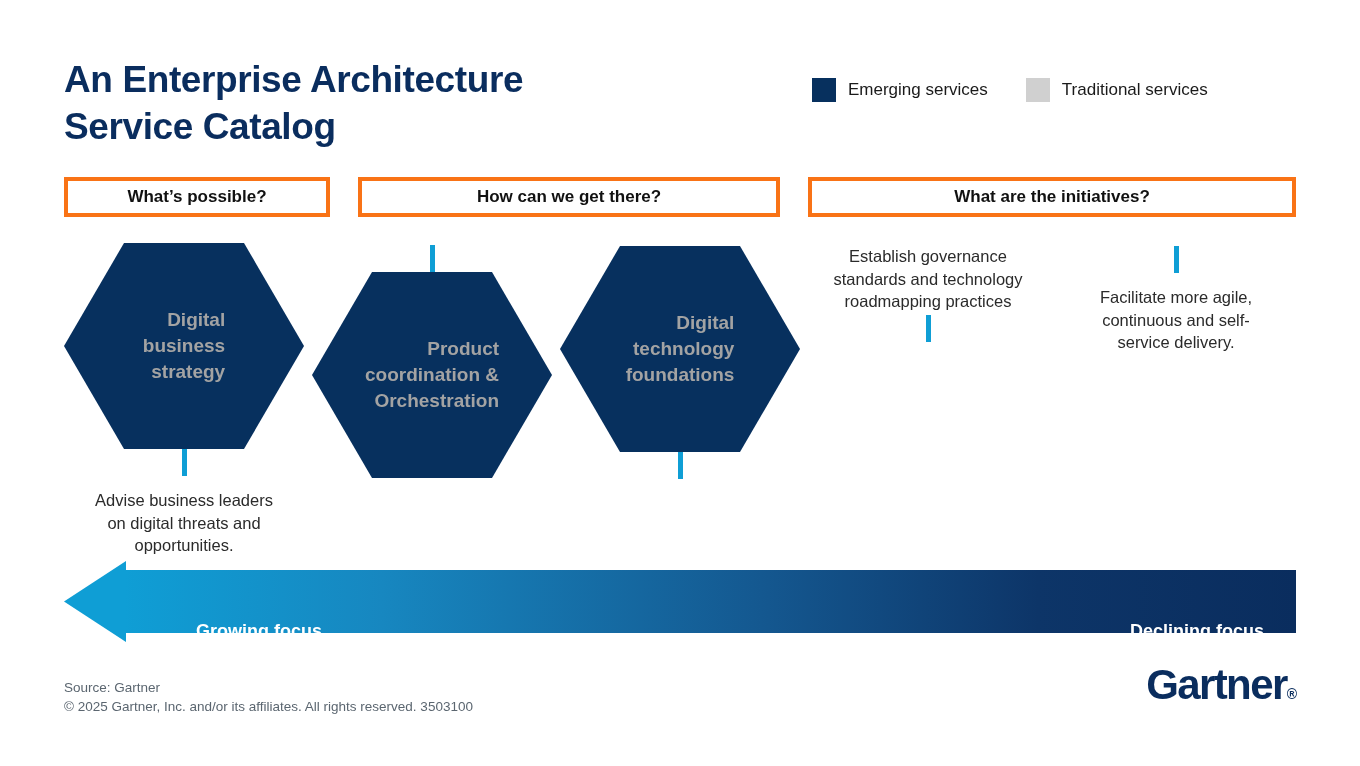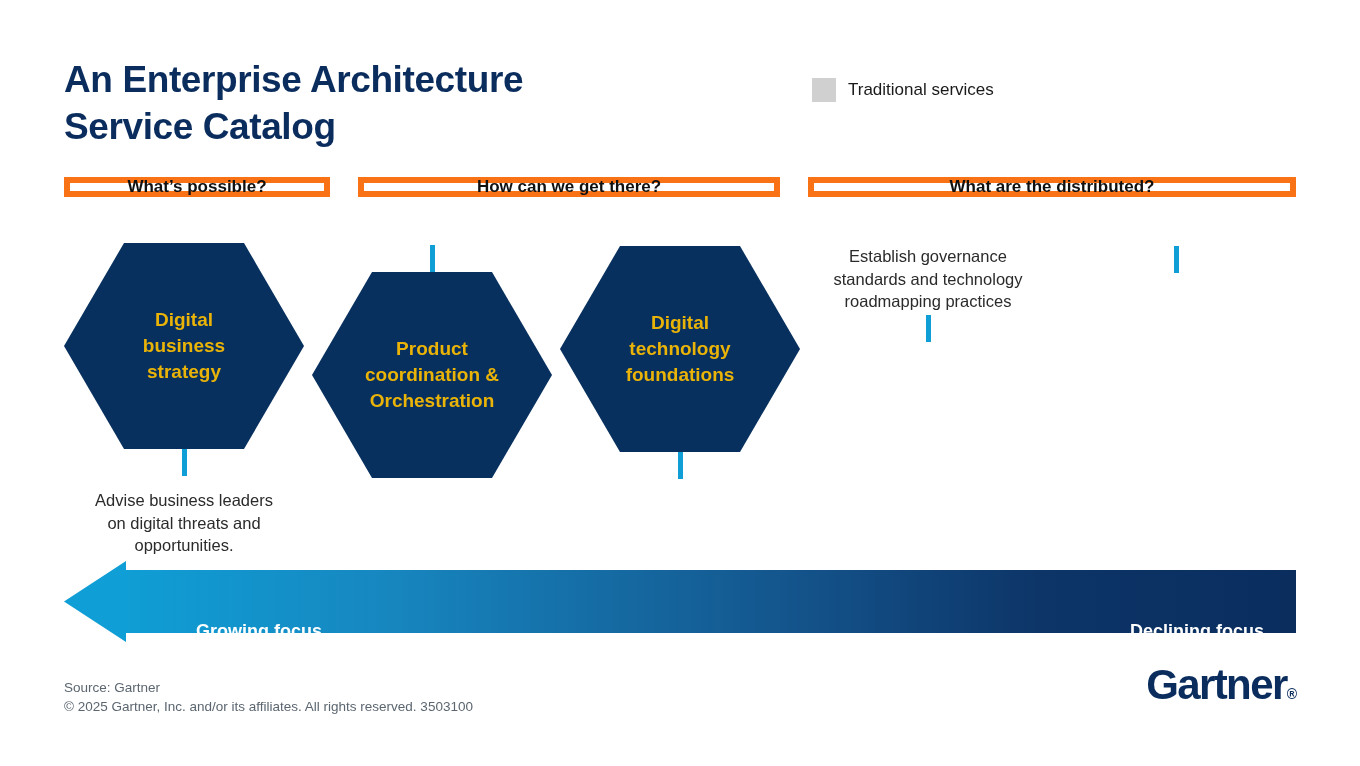--- a/index.html
+++ b/index.html
@@ -21,42 +21,42 @@
     white-space:pre-line;
   }
 
   #legend { position:absolute; left:812px; top:78px; display:flex; align-items:center; gap:38px; }
   .legend-item { display:flex; align-items:center; gap:12px; }
   .legend-swatch { width:24px; height:24px; flex:none; }
   .legend-label { font-size:17px; color:#1a1a1a; white-space:nowrap; }
 
   
   .section-head {
-    position:absolute; top:177px; height:20px;
-    border:6px solid #f97316; background:#ffffff;
+    position:absolute; top:177px; height:40px;
+    border:4px solid #f97316; background:#ffffff;
     display:flex; align-items:center; justify-content:center;
   }
   .section-head span { font-size:17px; font-weight:bold; color:#111; }
 
   
   .hexcol { position:absolute; width:260px; }
 
   .hex-wrap { position:relative; width:240px; height:206px; margin:0 auto; }
   .hex {
     position:absolute; inset:0;
     display:flex; align-items:center; justify-content:center;
     clip-path: polygon(25% 0%, 75% 0%, 100% 50%, 75% 100%, 25% 100%, 0% 50%);
   }
   .hex.navy { background:#07305e; }
   .hex.gray { background:#d0d0d0; }
   .hex-label {
     font-size:19px; font-weight:bold; line-height:26px;
     text-align:center; white-space:pre-line; padding:0 18px;
   }
-  .hex.navy .hex-label { color:#eab308; }
+  .hex.navy .hex-label { color:#a3a3a3;text-align:right; }
   .hex.gray .hex-label { color:#111111; }
 
   .connector { width:5px; height:27px; background:#0f9ed5; margin:0 auto; }
 
   .caption {
     font-size:16.5px; line-height:22.5px; text-align:center;
     color:#2b2b2b; white-space:pre-line; padding:0 4px;
   }
 
   
@@ -97,33 +97,37 @@
   #gartner-logo .reg { font-size:14px; vertical-align:baseline; letter-spacing:0; }
 </style>
 </head>
 <body>
 
 <div id="page-title">An Enterprise Architecture
 Service Catalog</div>
 
 <div id="legend">
   <div class="legend-item">
+    <span class="legend-swatch" style="background:#07305e"></span>
+    <span class="legend-label">Emerging services</span>
+  </div>
+  <div class="legend-item">
     <span class="legend-swatch" style="background:#d0d0d0"></span>
     <span class="legend-label">Traditional services</span>
   </div>
 </div>
 
 <div class="section-head" style="left:64px; width:266px;">
   <span>What’s possible?</span>
 </div>
 <div class="section-head" style="left:358px; width:422px;">
   <span>How can we get there?</span>
 </div>
 <div class="section-head" style="left:808px; width:488px;">
-  <span>What are the distributed?</span>
+  <span>What are the initiatives?</span>
 </div>
 
 <div class="hexcol col-down" style="left:54px; top:243px;">
   <div class="hex-wrap">
     <div class="hex navy">
       <div class="hex-label">Digital
 business
 strategy</div>
     </div>
   </div>
@@ -157,20 +161,23 @@
 
 <div class="hexcol col-up" style="left:798px; top:245px;">
   <div class="caption">Establish governance
 standards and technology
 roadmapping practices</div>
   <div class="connector"></div>
 </div>
 
 <div class="hexcol col-down" style="left:1046px; top:246px;">
   <div class="connector"></div>
+  <div class="caption">Facilitate more agile,
+continuous and self-
+service delivery.</div>
 </div>
 
 <div id="focus-arrow">
   <div class="arrow-body"></div>
   <div class="arrow-head"></div>
   <div class="arrow-text" id="arrow-left-label">Growing focus</div>
   <div class="arrow-text" id="arrow-right-label">Declining focus</div>
 </div>
 
 <div id="footer">Source: Gartner

